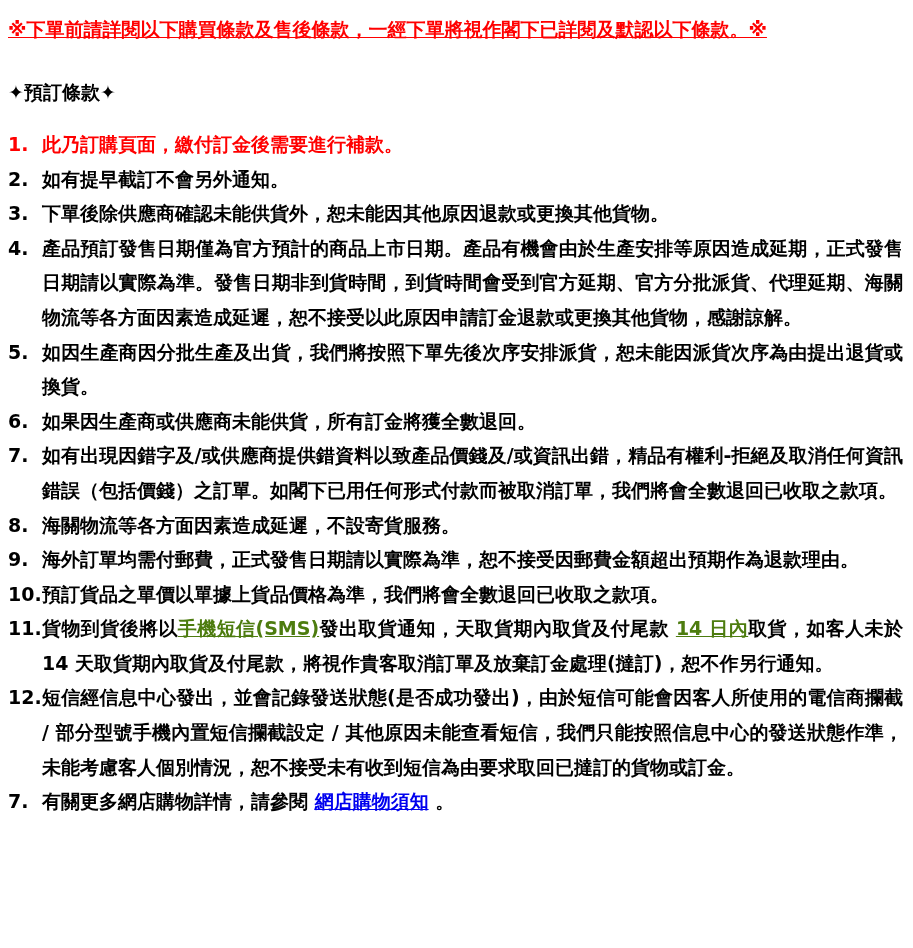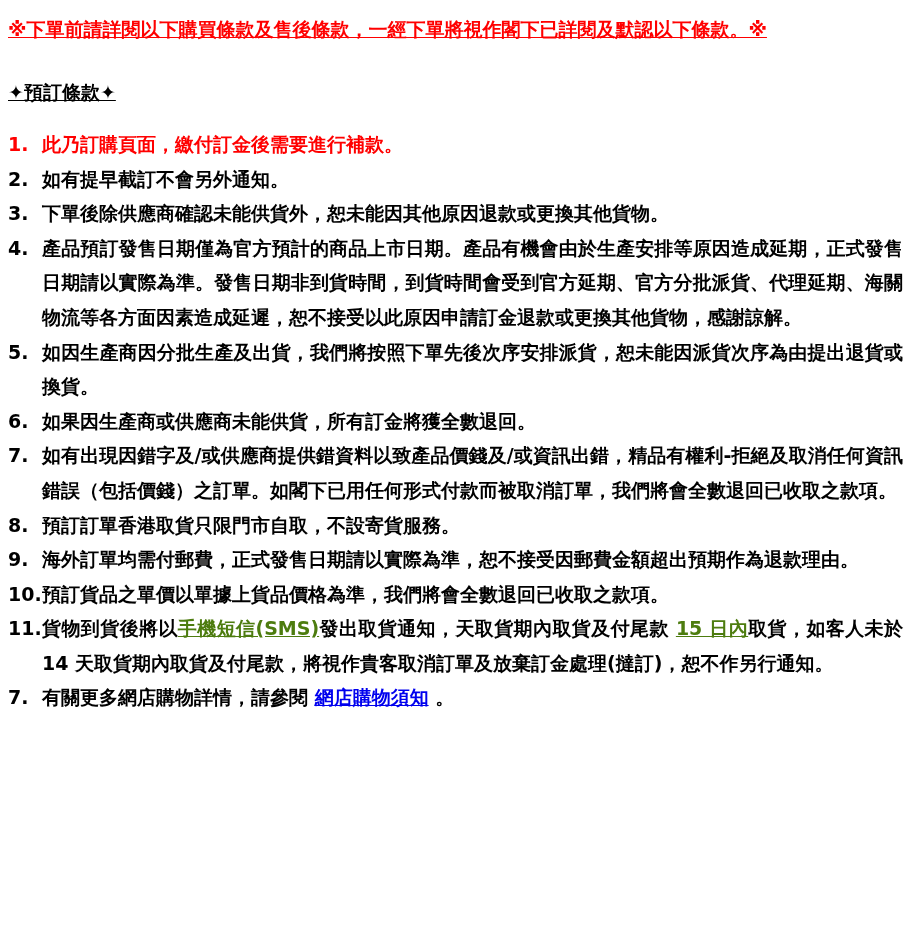--- a/index.html
+++ b/index.html
@@ -17,21 +17,20 @@
     font-size: 19px;
     line-height: 1.82;
     color: #000000;
   }
   .notice {
     color: #ff0000;
     text-decoration: underline;
     margin: 4px 0 8px 0;
   }
   .section-title {
-    text-decoration: underline;
     margin: 28px 0 18px 0;
   }
   .terms-list {
     display: block;
   }
   .term {
     display: flex;
     align-items: flex-start;
     text-align: justify;
     margin: 0;
@@ -88,31 +87,35 @@
     <div class="term">
       <span class="num">6.</span>
       <span class="body"><span>如果因生產商或供應商未能供貨，所有訂金將獲全數退回。</span></span>
     </div>
     <div class="term">
       <span class="num">7.</span>
       <span class="body"><span>如有出現因錯字及/或供應商提供錯資料以致產品價錢及/或資訊出錯，精品有權利-拒絕及取消任何資訊錯誤（包括價錢）之訂單。如閣下已用任何形式付款而被取消訂單，我們將會全數退回已收取之款項。</span></span>
     </div>
     <div class="term">
       <span class="num">8.</span>
-      <span class="body"><span>預訂訂單香港取貨只限門市自取，不設寄貨服務。</span></span>
+      <span class="body"><span>海關物流等各方面因素造成延遲，不設寄貨服務。</span></span>
     </div>
     <div class="term">
       <span class="num">9.</span>
       <span class="body"><span>海外訂單均需付郵費，正式發售日期請以實際為準，恕不接受因郵費金額超出預期作為退款理由。</span></span>
     </div>
     <div class="term">
       <span class="num">10.</span>
       <span class="body"><span>預訂貨品之單價以單據上貨品價格為準，我們將會全數退回已收取之款項。</span></span>
     </div>
     <div class="term">
       <span class="num">11.</span>
-      <span class="body"><span>貨物到貨後將以</span><span class="seg-red-underline">手機短信(SMS)</span><span>發出取貨通知，天取貨期內取貨及付尾款 </span><span class="seg-red-underline">15 日內</span><span>取貨，如客人未於 14 天取貨期內取貨及付尾款，將視作貴客取消訂單及放棄訂金處理(撻訂)，恕不作另行通知。</span></span>
+      <span class="body"><span>貨物到貨後將以</span><span class="seg-red-underline">手機短信(SMS)</span><span>發出取貨通知，天取貨期內取貨及付尾款 </span><span class="seg-red-underline">14 日內</span><span>取貨，如客人未於 14 天取貨期內取貨及付尾款，將視作貴客取消訂單及放棄訂金處理(撻訂)，恕不作另行通知。</span></span>
+    </div>
+    <div class="term">
+      <span class="num">12.</span>
+      <span class="body"><span>短信經信息中心發出，並會記錄發送狀態(是否成功發出)，由於短信可能會因客人所使用的電信商攔截 / 部分型號手機內置短信攔截設定 / 其他原因未能查看短信，我們只能按照信息中心的發送狀態作準，未能考慮客人個別情況，恕不接受未有收到短信為由要求取回已撻訂的貨物或訂金。</span></span>
     </div>
     <div class="term">
       <span class="num">7.</span>
       <span class="body"><span>有關更多網店購物詳情，請參閱 </span><a href="#" class="seg-link">網店購物須知</a><span> 。</span></span>
     </div>
   </div>
 
 </body></html>

